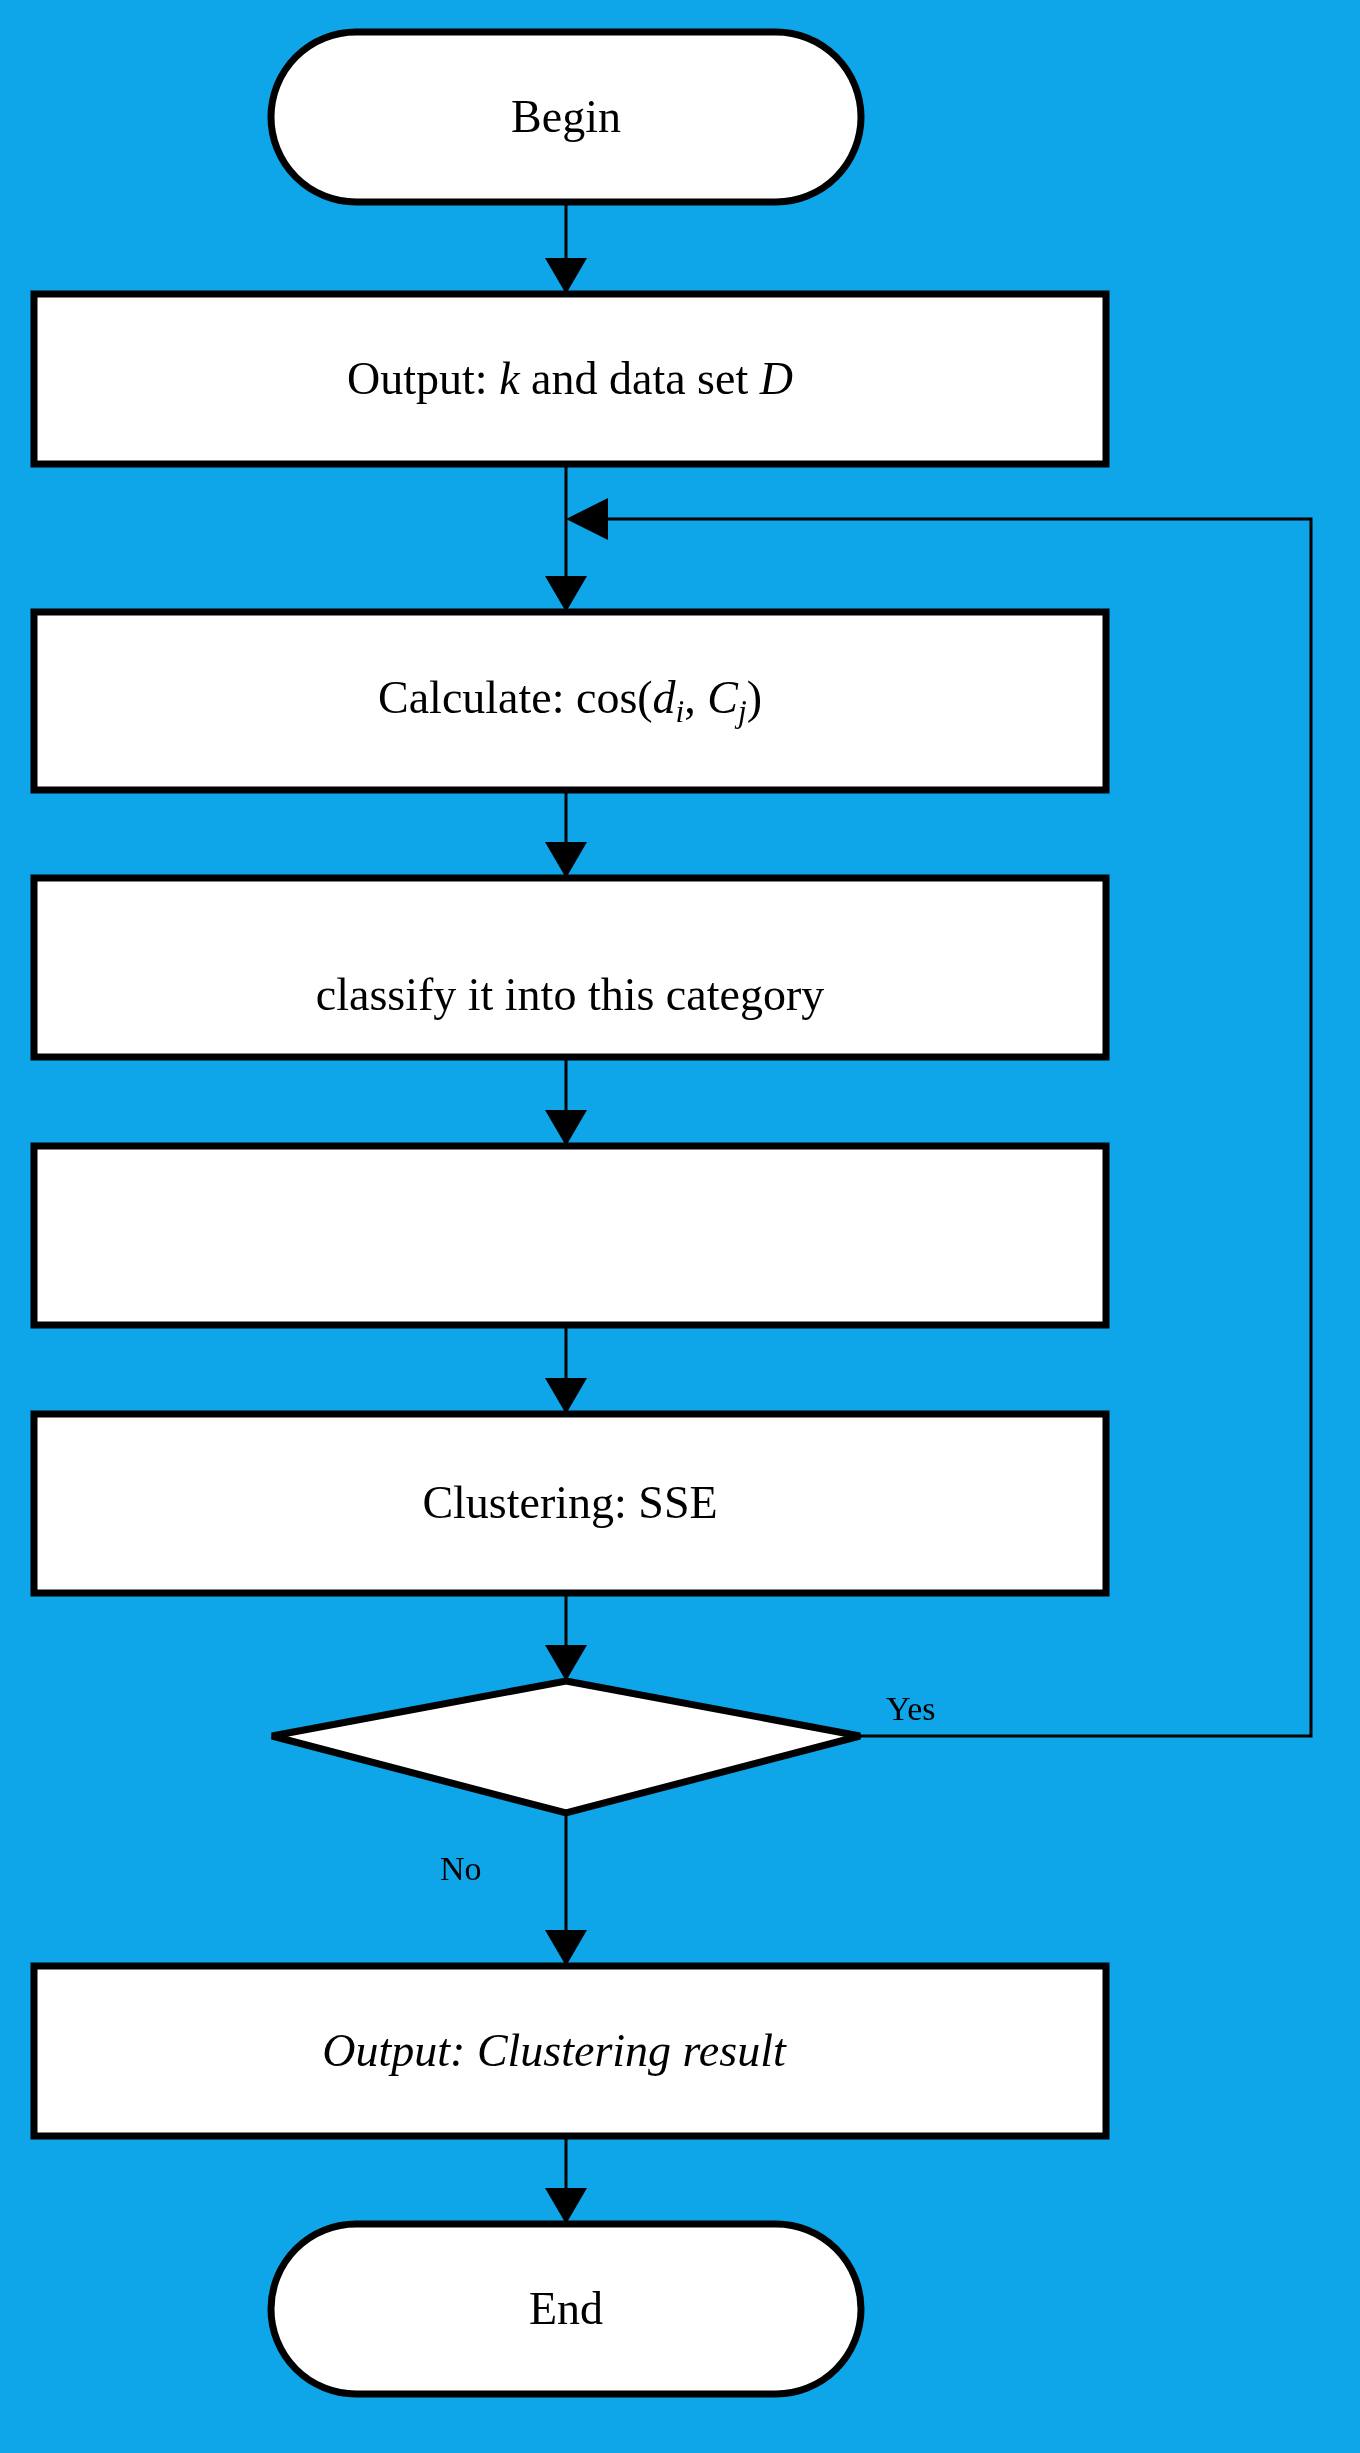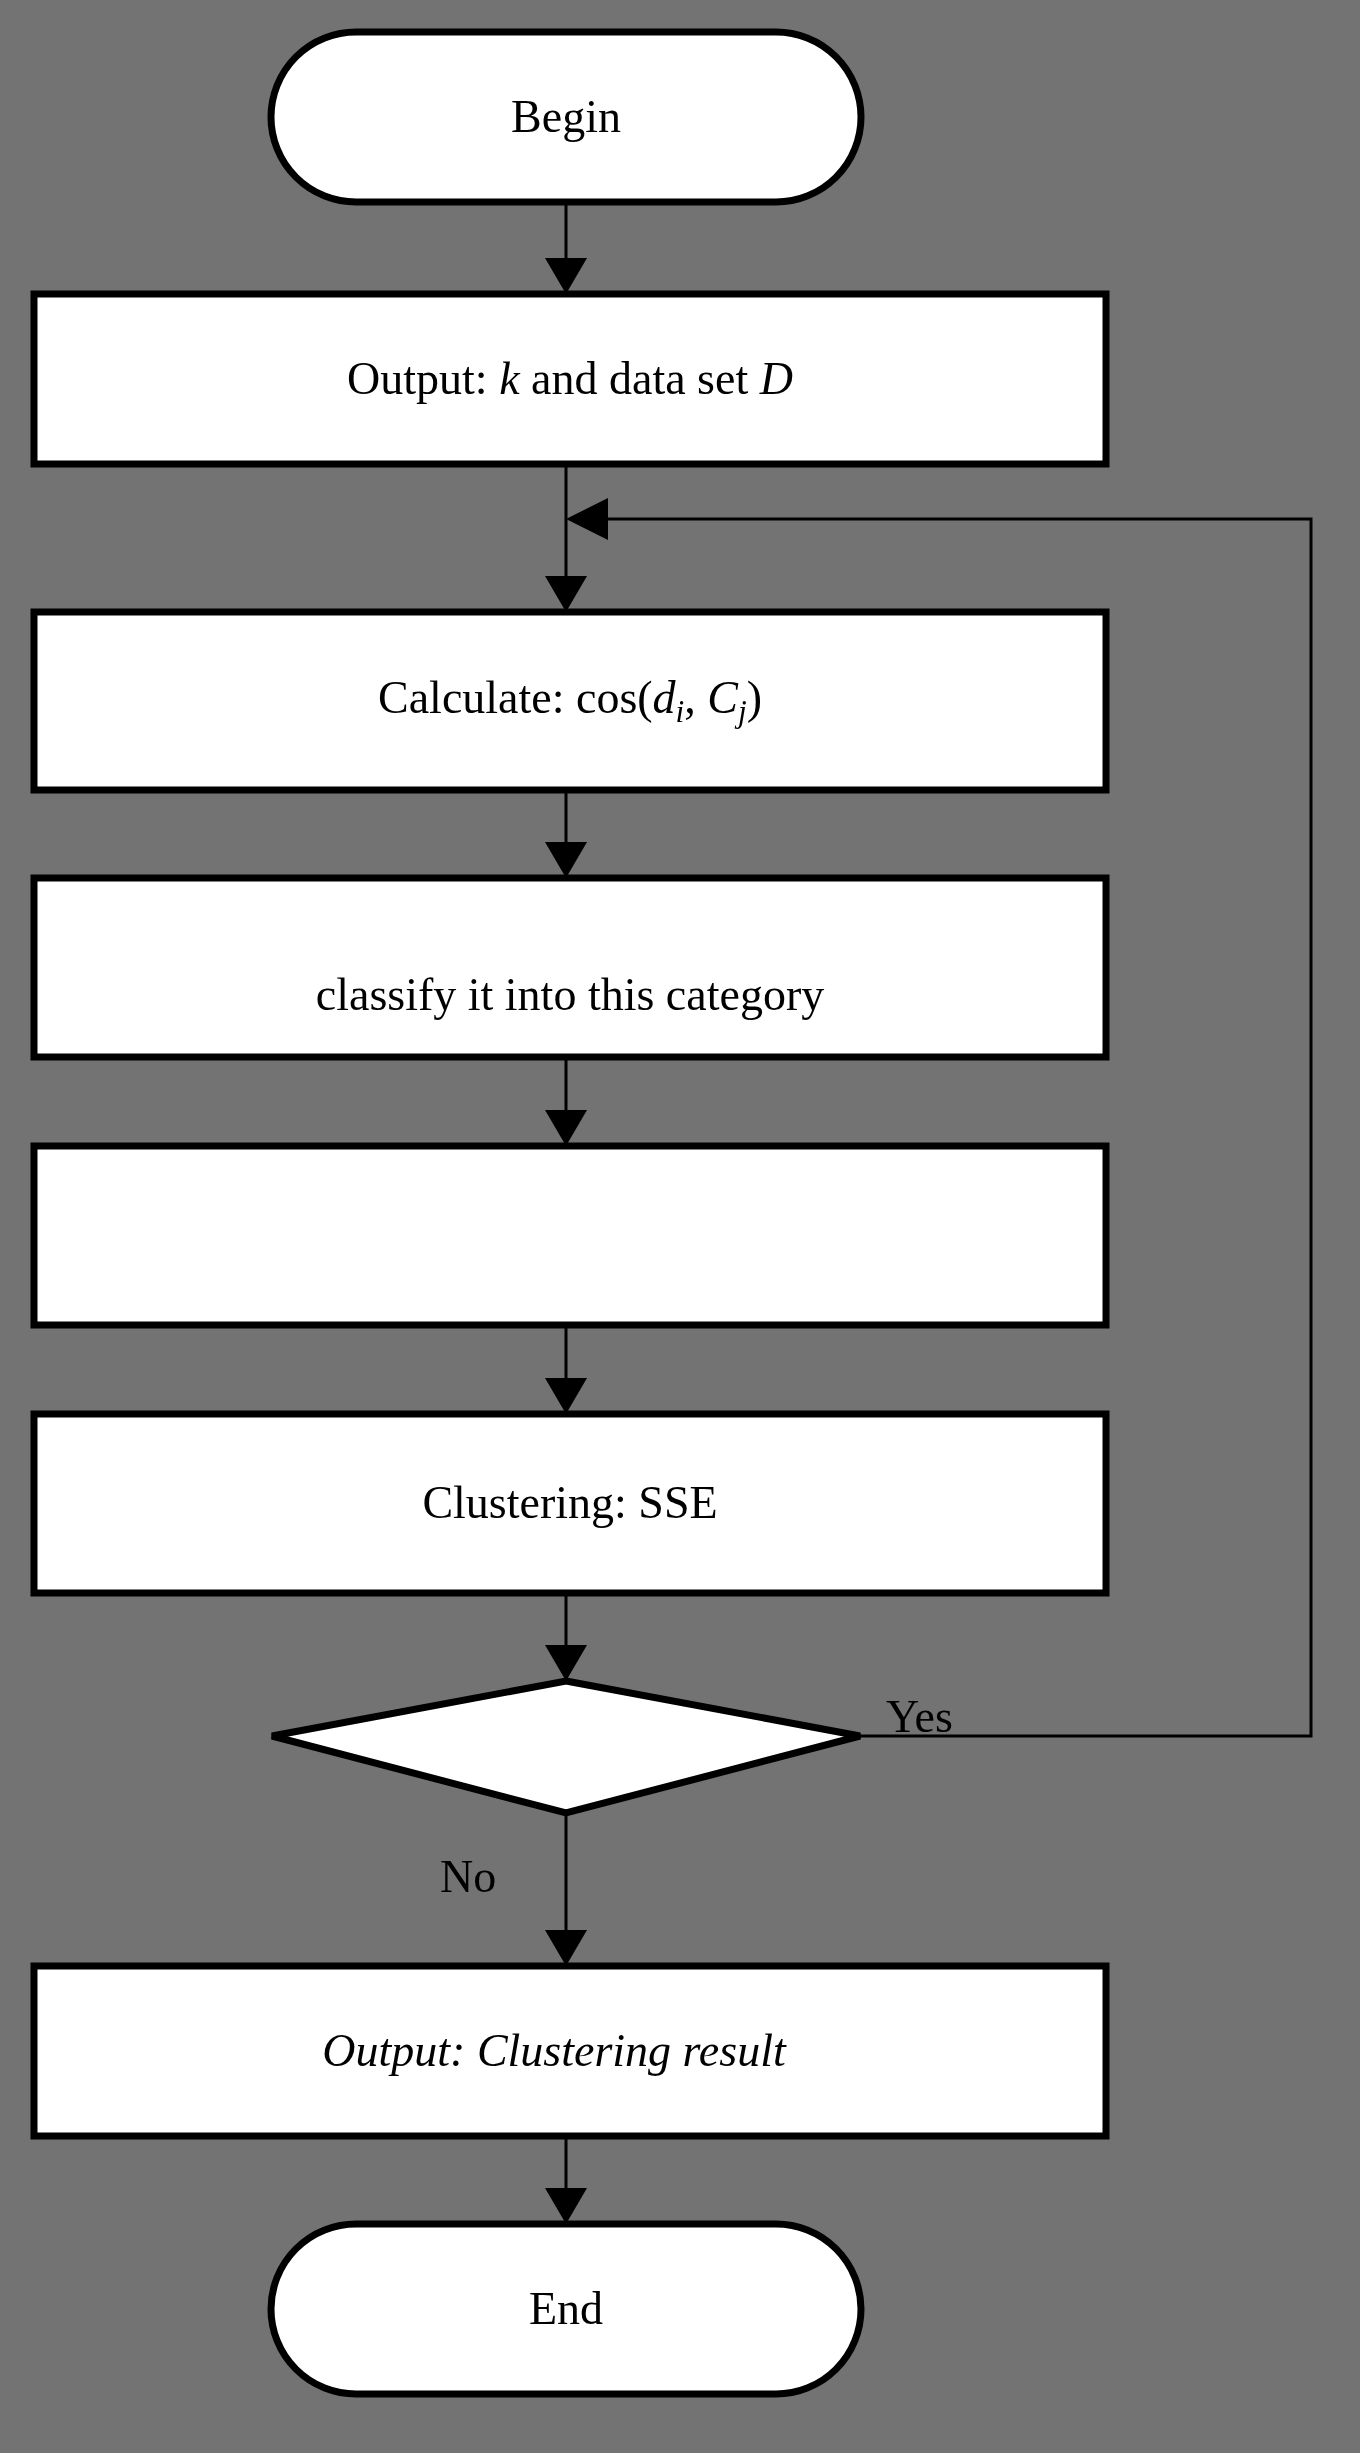--- a/index.html
+++ b/index.html
@@ -11,21 +11,21 @@
     width: 1360px;
     height: 2453px;
     font-family: "Liberation Serif", "DejaVu Serif", serif;
     color: #000000;
     overflow: hidden;
   }
   #flowchart-root {
     position: relative;
     width: 1360px;
     height: 2453px;
-    background: #737373;
+    background: #0ea5e9;
   }
   #flow-svg {
     position: absolute;
     left: 0;
     top: 0;
     width: 1360px;
     height: 2453px;
   }
   .node-label {
     position: absolute;
@@ -34,21 +34,21 @@
     justify-content: center;
     text-align: center;
     line-height: 1.18;
     font-size: 46px;
     color: #000000;
     white-space: pre-line;
     pointer-events: none;
   }
   .edge-label {
     position: absolute;
-    font-size: 46px;
+    font-size: 34px;
     color: #000000;
     white-space: nowrap;
   }
   .ital { font-style: italic; }
   .sub {
     font-style: italic;
     font-size: 0.68em;
     vertical-align: -0.30em;
   }
 </style>

